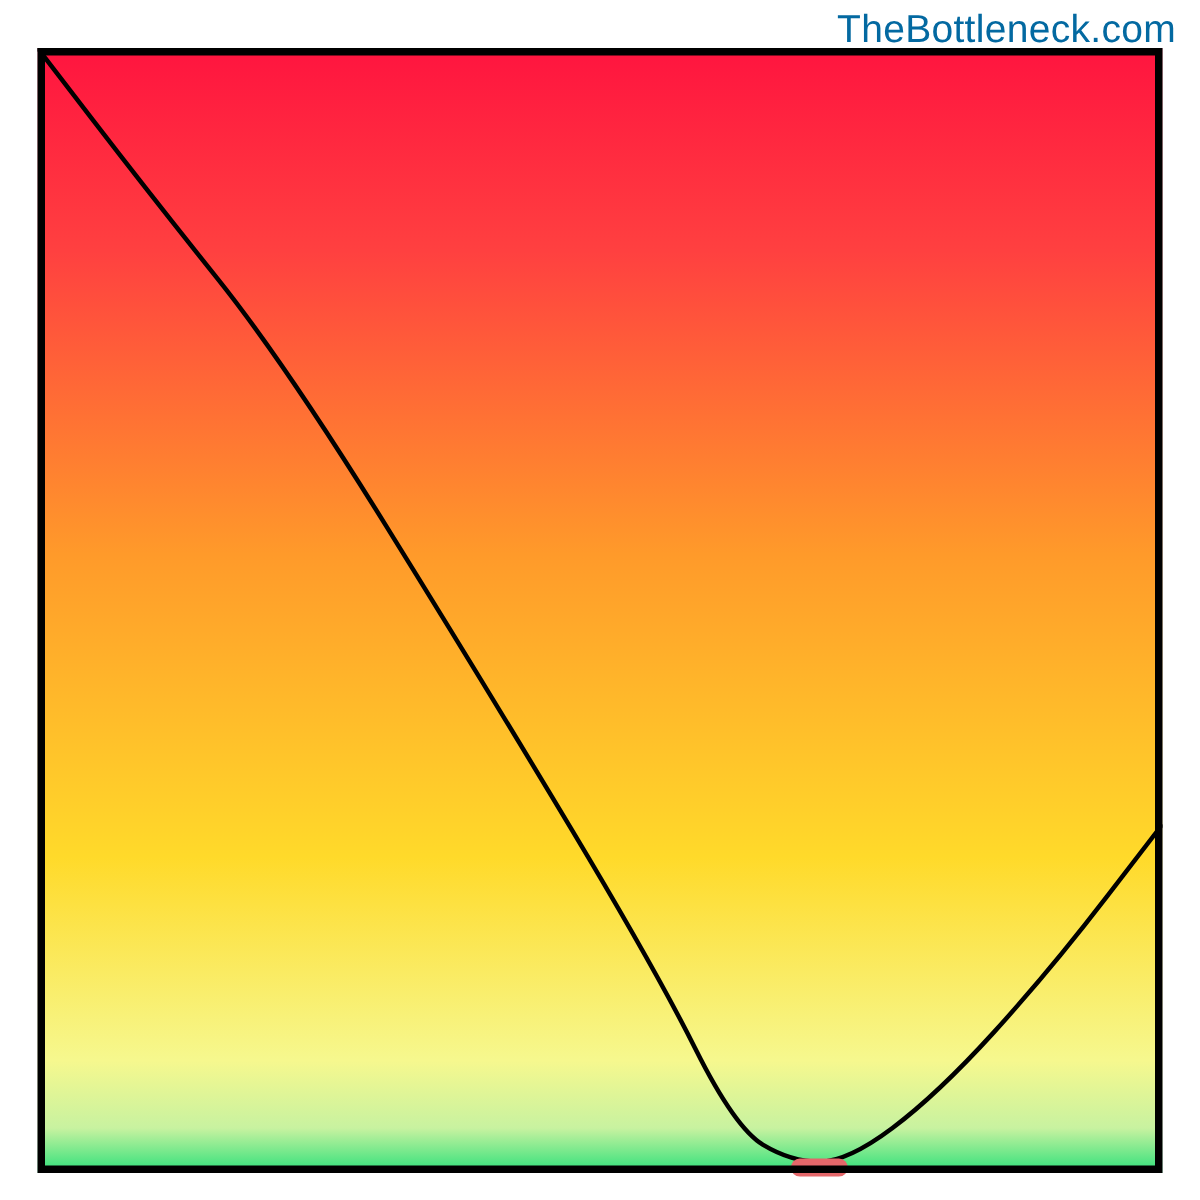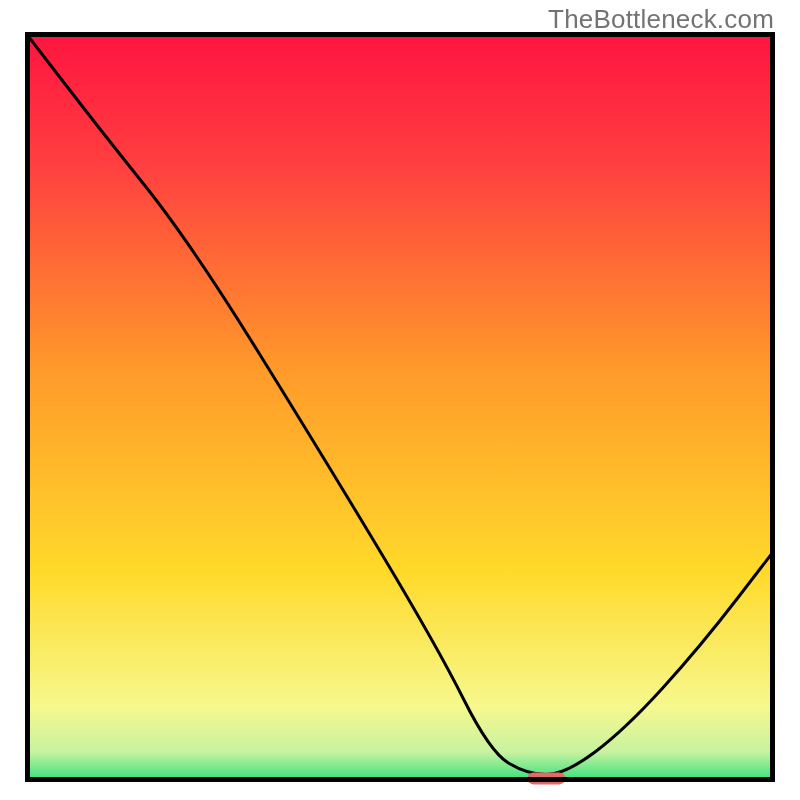--- a/index.html
+++ b/index.html
@@ -12,24 +12,24 @@
     overflow: hidden;
   }
   .chart-root {
     position: relative;
     width: 800px;
     height: 800px;
   }
   .watermark {
     position: absolute;
     top: 4px;
-    right: 26px;
+    right: 16px;
     font-size: 26px;
     font-weight: 400;
-    color: #737373;
+    color: #0369a1;
     letter-spacing: 0.2px;
     user-select: none;
   }
   .plot-frame {
     position: absolute;
     left: 25px;
     top: 32px;
     width: 750px;
     height: 750px;
     box-sizing: border-box;

